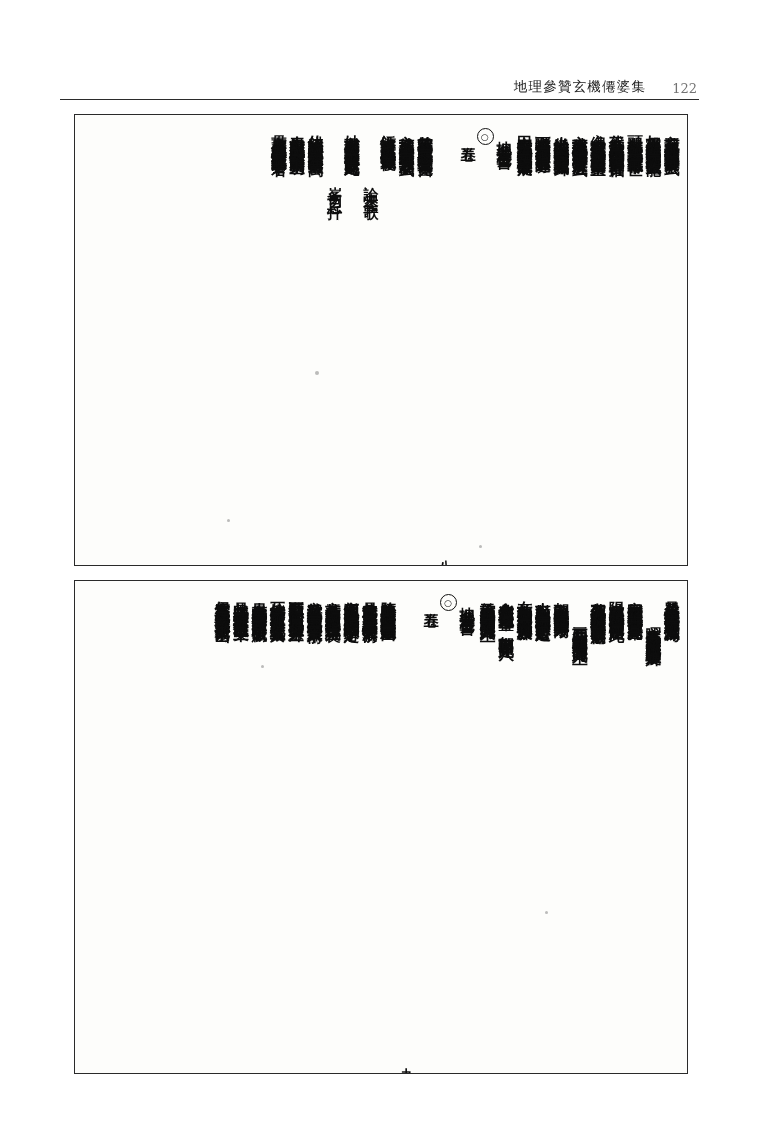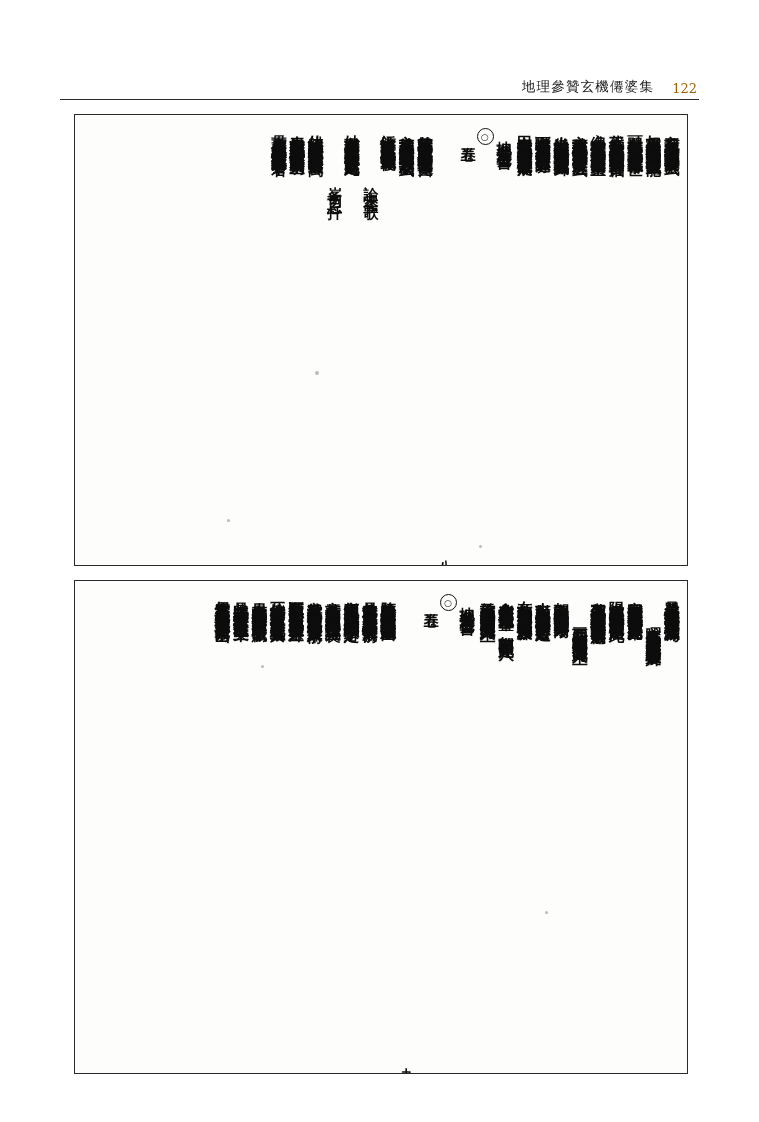--- a/index.html
+++ b/index.html
@@ -30,22 +30,22 @@
     box-sizing: border-box;
   }
   .header-title {
     font-size: 13.5px;
     letter-spacing: 1.2px;
     color: #1a1a1a;
     white-space: nowrap;
   }
   .header-pageno {
     font-size: 13px;
-    margin-left: 18px;
-    color: #a16207;
+    margin-left: 26px;
+    color: #737373;
   }
   .header-rule {
     position: absolute;
     top: 99px;
     left: 60px;
     width: 639px;
     height: 1px;
     background: #2b2b2b;
   }
 

